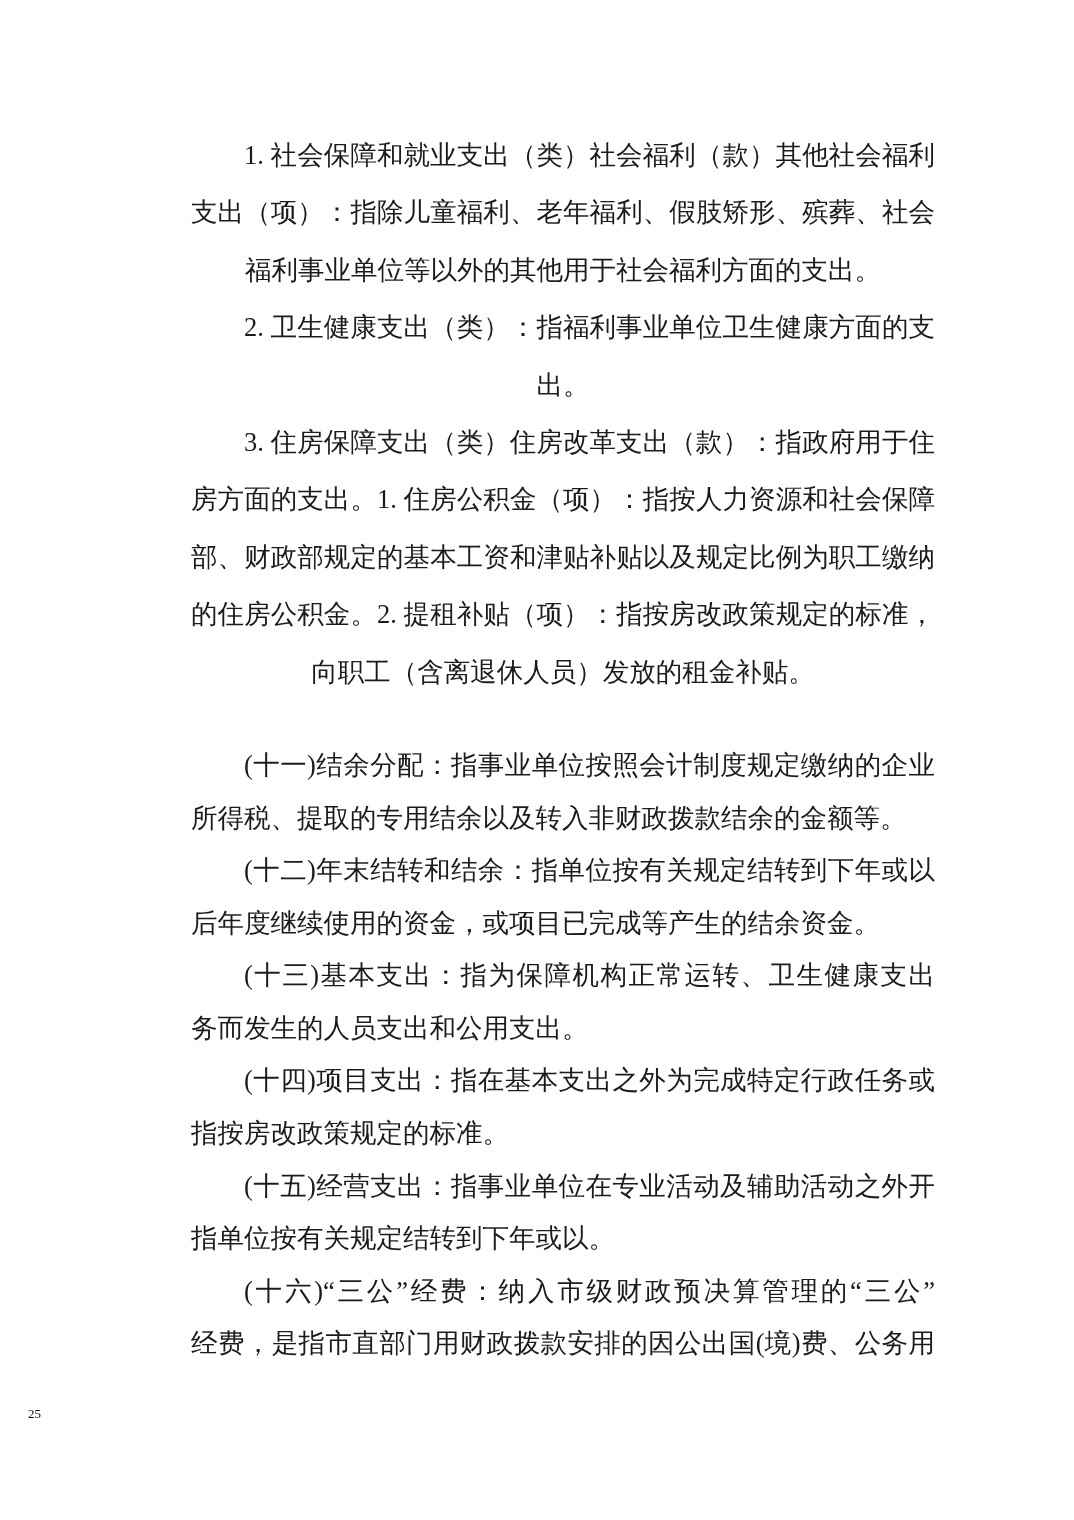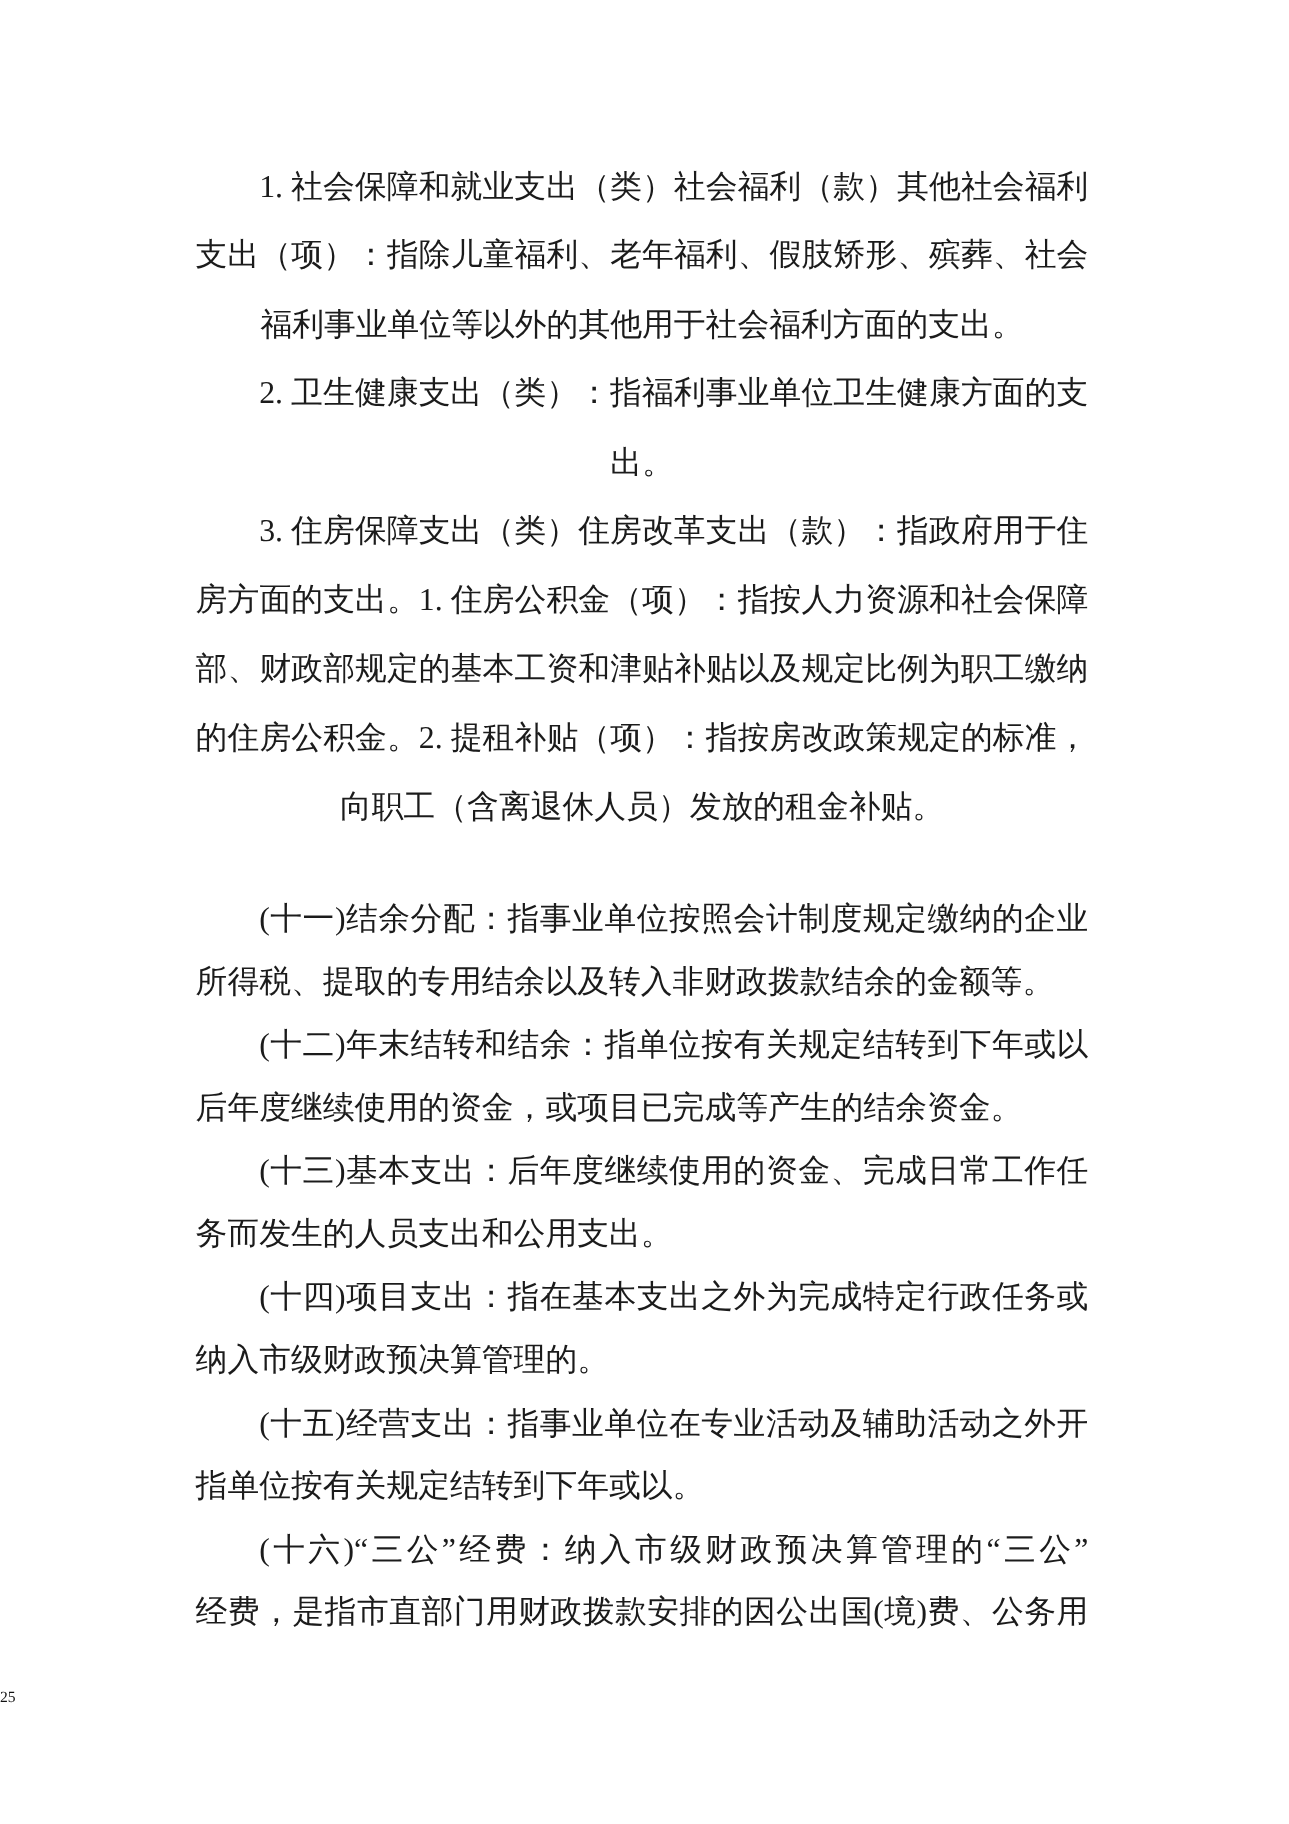--- a/index.html
+++ b/index.html
@@ -12,20 +12,21 @@
     height: 1520px;
     position: relative;
     overflow: hidden;
     font-family: "Liberation Serif", "DejaVu Serif", serif;
     color: #1b1b1b;
   }
   .page {
     position: absolute;
     inset: 0;
     background: #ffffff;
+    margin-left: 28px;
   }
   .content {
     position: absolute;
     left: 163px;
     top: 127px;
     width: 744px;
     font-size: 26.5px;
   }
   .para {
     margin: 0;
@@ -92,26 +93,26 @@
     <section class="sec-narrow">
         <div class="para">
           <div class="line indent fill">(十一)结余分配：指事业单位按照会计制度规定缴纳的企业</div>
           <div class="line">所得税、提取的专用结余以及转入非财政拨款结余的金额等。</div>
         </div>
         <div class="para">
           <div class="line indent fill">(十二)年末结转和结余：指单位按有关规定结转到下年或以</div>
           <div class="line">后年度继续使用的资金，或项目已完成等产生的结余资金。</div>
         </div>
         <div class="para">
-          <div class="line indent fill">(十三)基本支出：后年度继续使用的资金、完成日常工作任</div>
+          <div class="line indent fill">(十三)基本支出：指为保障机构正常运转、卫生健康支出</div>
           <div class="line">务而发生的人员支出和公用支出。</div>
         </div>
         <div class="para">
           <div class="line indent fill">(十四)项目支出：指在基本支出之外为完成特定行政任务或</div>
-          <div class="line">纳入市级财政预决算管理的。</div>
+          <div class="line">指按房改政策规定的标准。</div>
         </div>
         <div class="para">
           <div class="line indent fill">(十五)经营支出：指事业单位在专业活动及辅助活动之外开</div>
           <div class="line">指单位按有关规定结转到下年或以。</div>
         </div>
         <div class="para">
           <div class="line indent fill">(十六)“三公”经费：纳入市级财政预决算管理的“三公”</div>
           <div class="line fill">经费，是指市直部门用财政拨款安排的因公出国(境)费、公务用</div>
         </div>
       </section>

